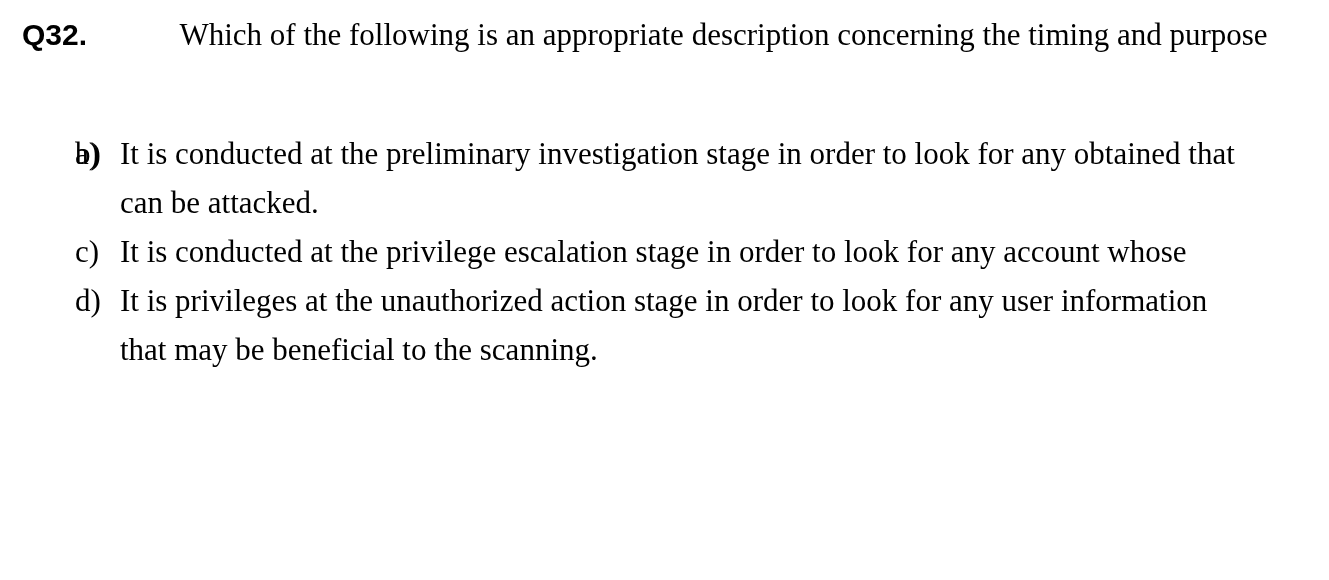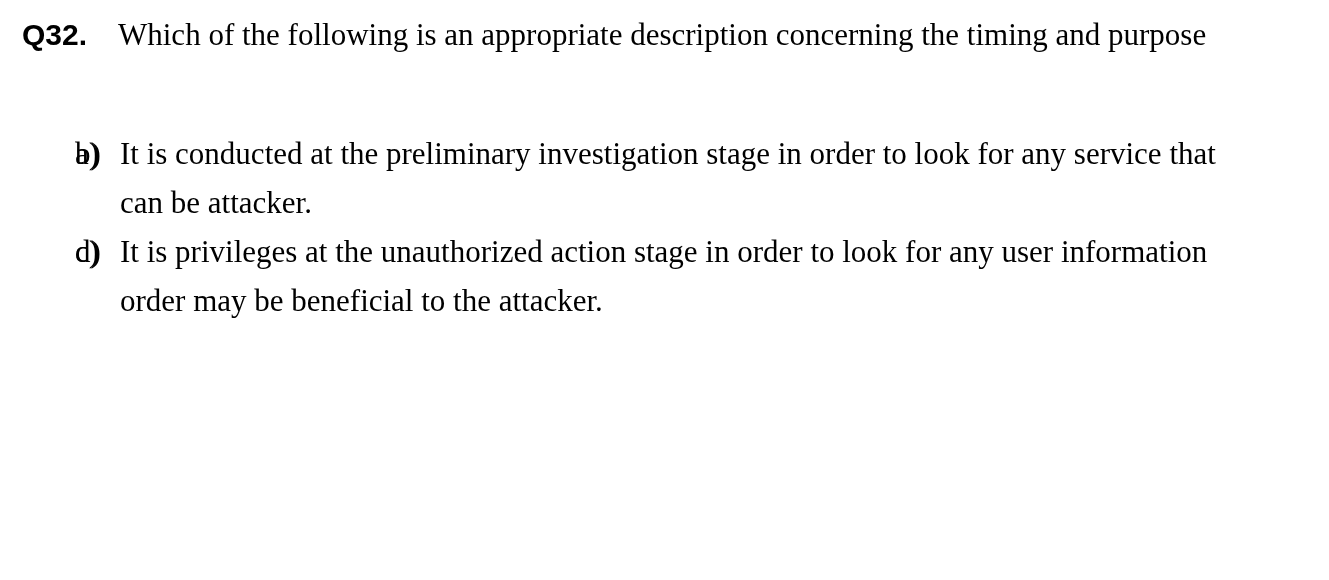--- a/index.html
+++ b/index.html
@@ -24,20 +24,21 @@
     height: 49px;
     white-space: nowrap;
   }
   
   .question {
     position: relative;
     padding-left: 75px;
   }
   .question .qline1 {
     padding-left: 43px;
+    text-align: center;
   }
   .qnum {
     position: absolute;
     left: 22px;
     top: 0;
     font-family: "Liberation Sans", "DejaVu Sans", sans-serif;
     font-weight: 700;
     font-size: 30px;
   }
   .question-options-gap {
@@ -66,27 +67,28 @@
   </div>
 
   <div class="question-options-gap"></div>
 
   <div class="option">
     <span class="marker">a)</span>
   </div>
 
   <div class="option">
     <span class="marker">b)</span>
-    <div class="line">It is conducted at the preliminary investigation stage in order to look for any service that</div>
-    <div class="line">can be attacker.</div>
+    <div class="line">It is conducted at the preliminary investigation stage in order to look for any obtained that</div>
+    <div class="line">can be attacked.</div>
   </div>
 
   <div class="option">
     <span class="marker">c)</span>
+    <div class="line">It is conducted at the privilege escalation stage in order to look for any account whose</div>
   </div>
 
   <div class="option">
     <span class="marker">d)</span>
     <div class="line">It is privileges at the unauthorized action stage in order to look for any user information</div>
-    <div class="line">order may be beneficial to the attacker.</div>
+    <div class="line">that may be beneficial to the scanning.</div>
   </div>
 
 </div>
 
 </body></html>

